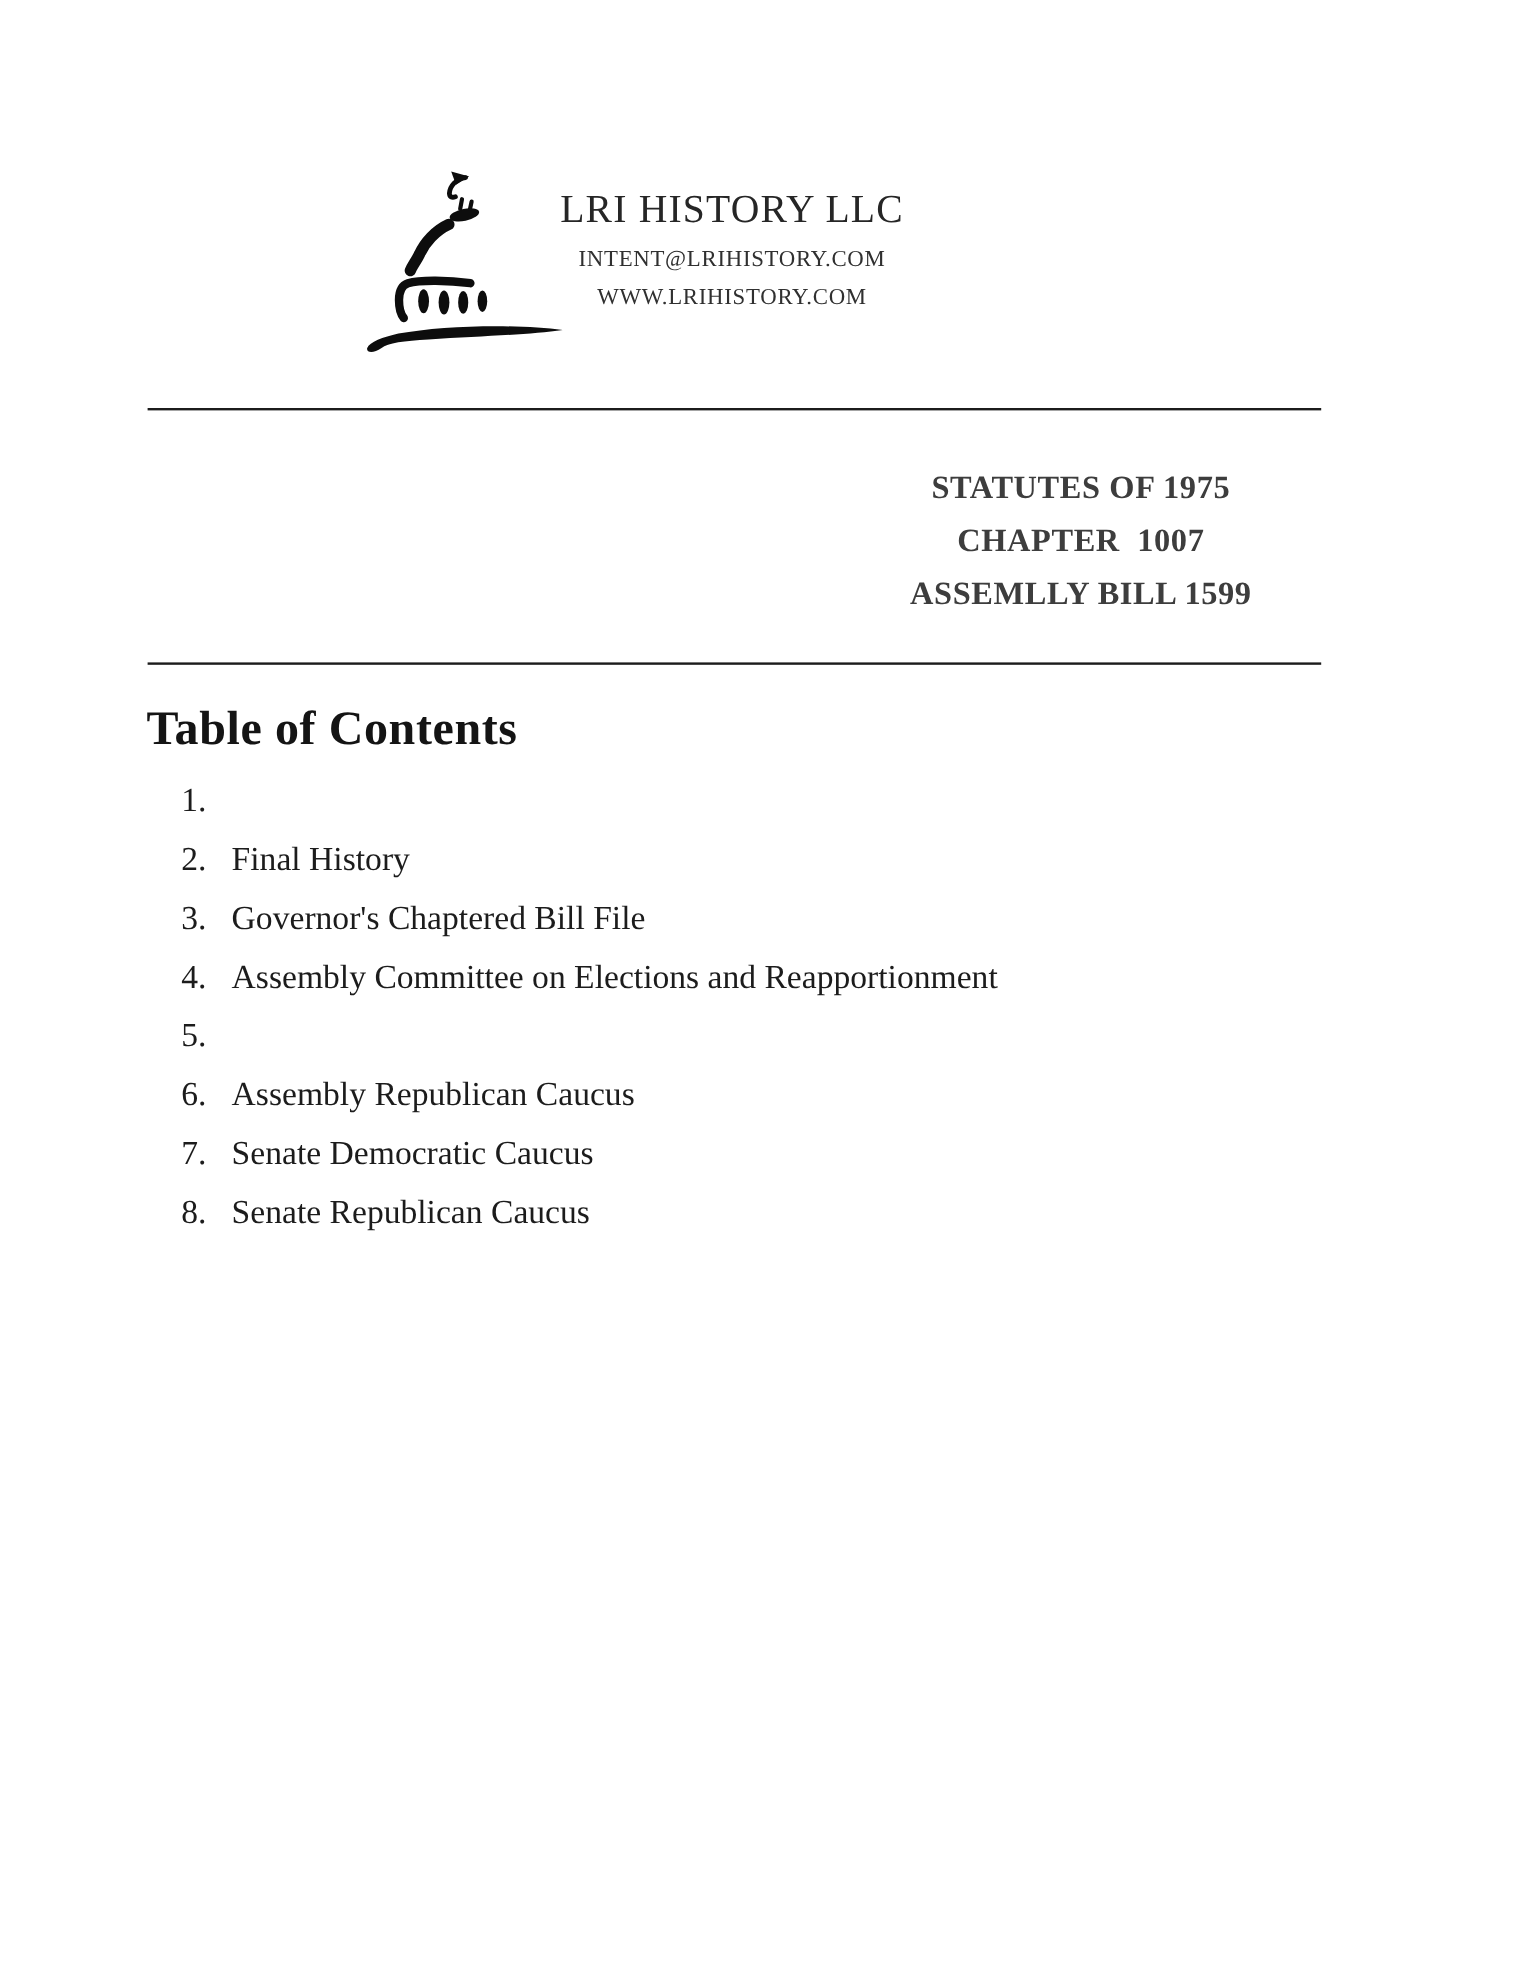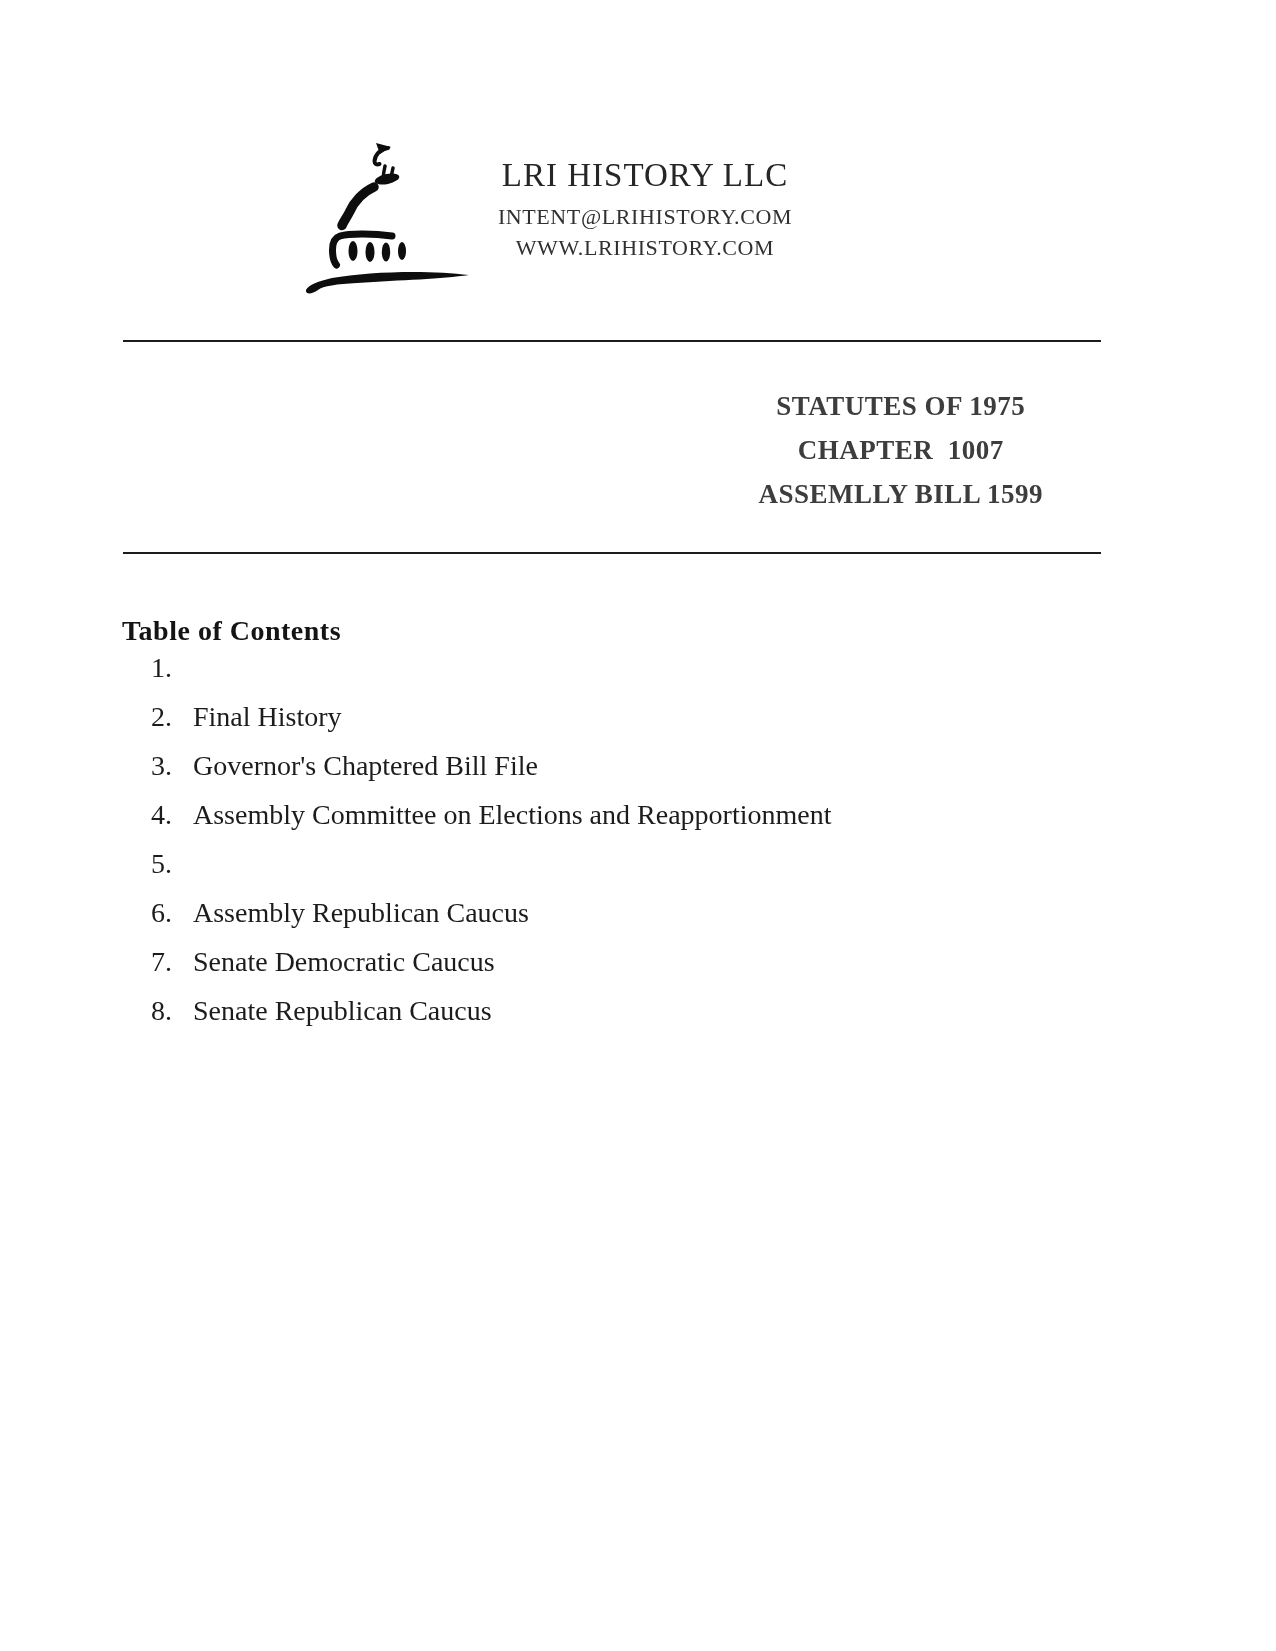--- a/index.html
+++ b/index.html
@@ -18,35 +18,35 @@
     position: absolute;
     left: 292px;
     top: 126px;
     width: 182px;
     height: 168px;
   }
 
   
   .header-text {
     position: absolute;
-    left: 450px;
+    left: 415px;
     top: 156px;
     width: 390px;
     text-align: center;
   }
   .company-name {
     font-size: 33px;
     letter-spacing: 1px;
     color: #262626;
     line-height: 38px;
     margin-bottom: 7px;
     white-space: nowrap;
   }
   .contact-line {
-    font-size: 22px;
+    font-size: 19px;
     letter-spacing: 0.6px;
     line-height: 31px;
     color: #303030;
     white-space: nowrap;
   }
   .phone-line {
     font-size: 18px;
     letter-spacing: 0.4px;
     line-height: 31px;
     color: #303030;
@@ -75,22 +75,22 @@
     line-height: 44px;
     letter-spacing: 0.5px;
     color: #3d3d3d;
   }
   .statutes-line { white-space: pre-wrap; }
 
   
   .toc-title {
     position: absolute;
     left: 122px;
-    top: 615px;
-    font-size: 28px;
+    top: 583px;
+    font-size: 40px;
     font-weight: bold;
     letter-spacing: 0.5px;
     color: #141414;
   }
   .toc-list {
     position: absolute;
     left: 0;
     top: 653px;
     margin: 0;
     padding: 0;

